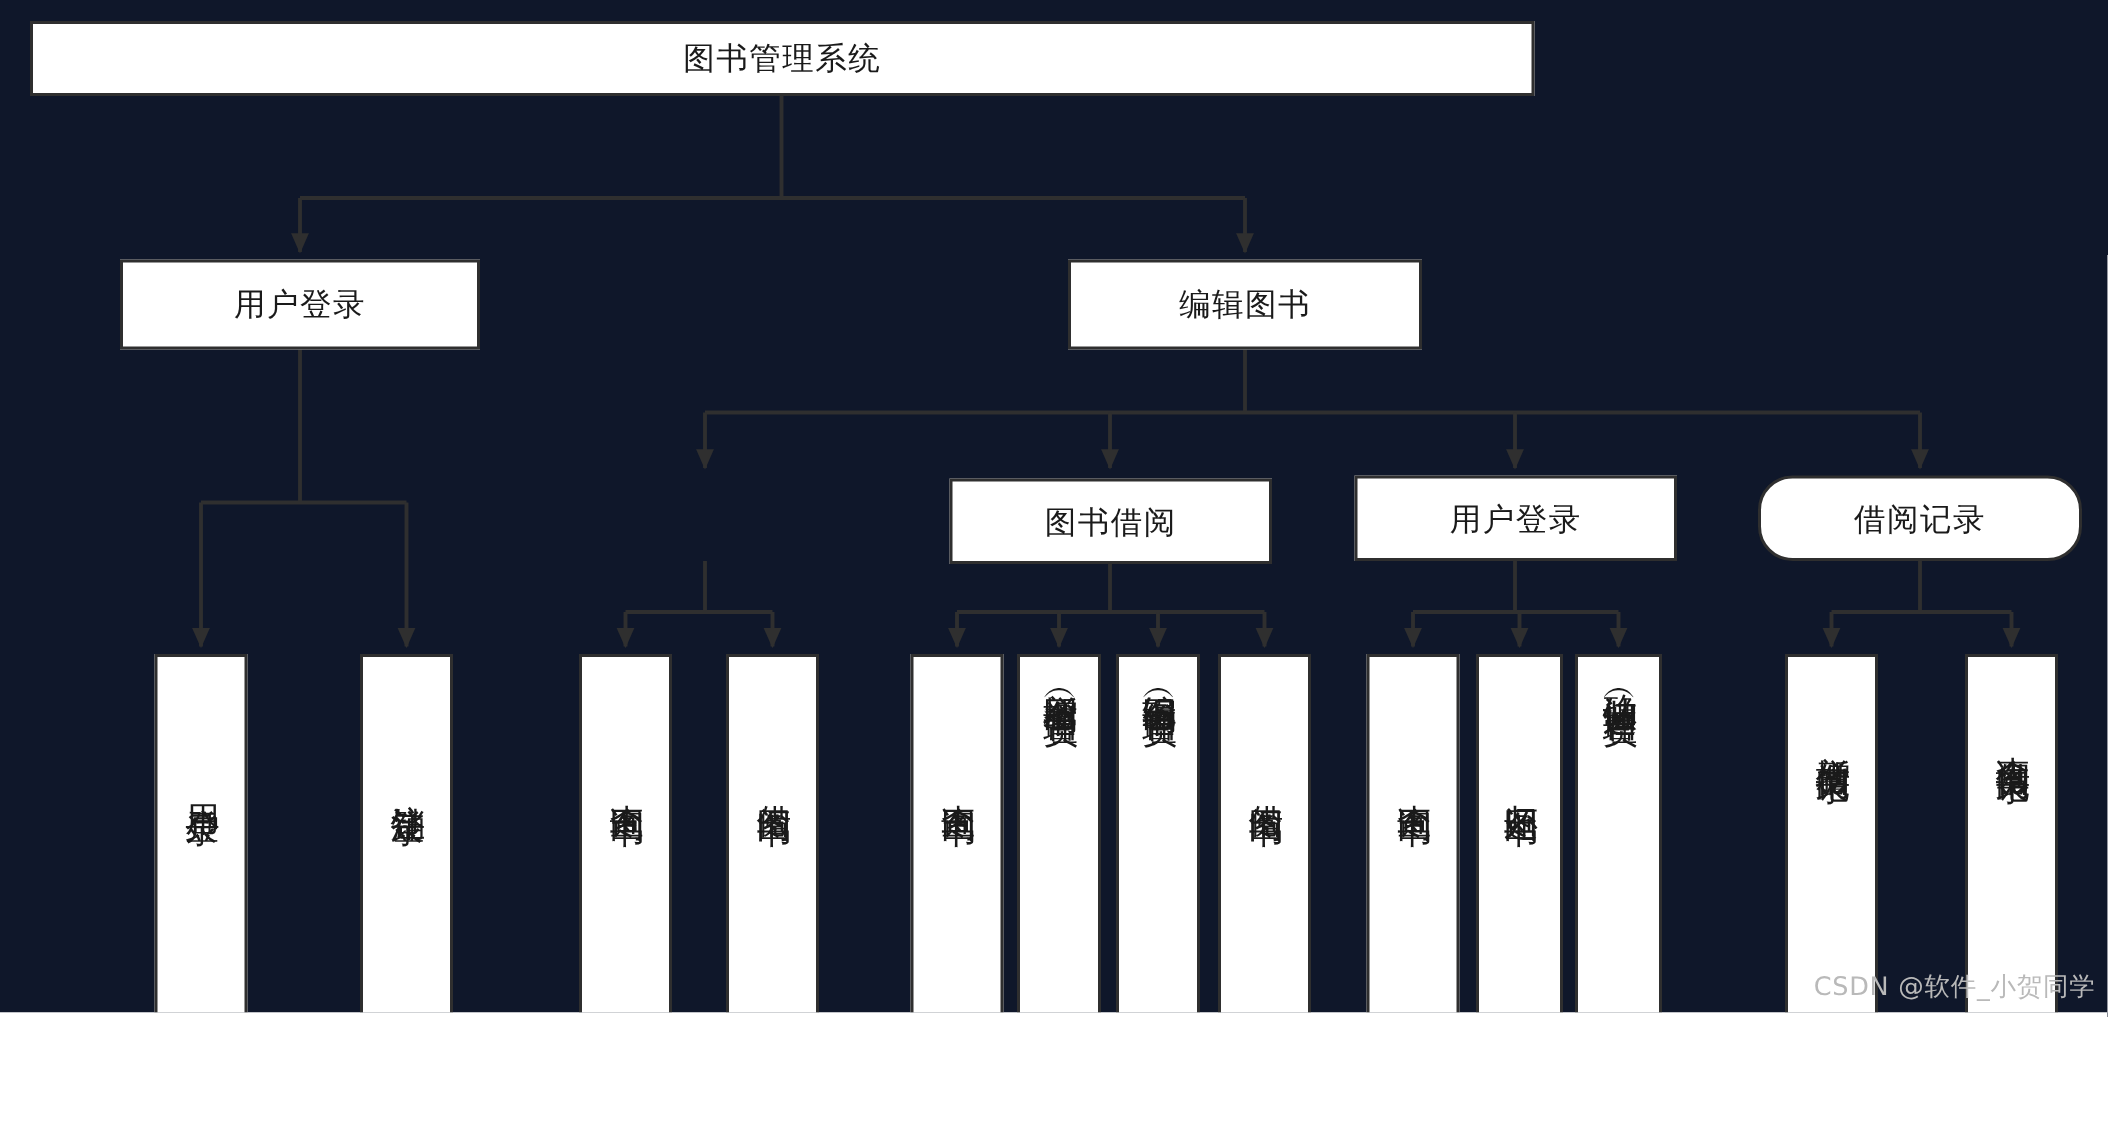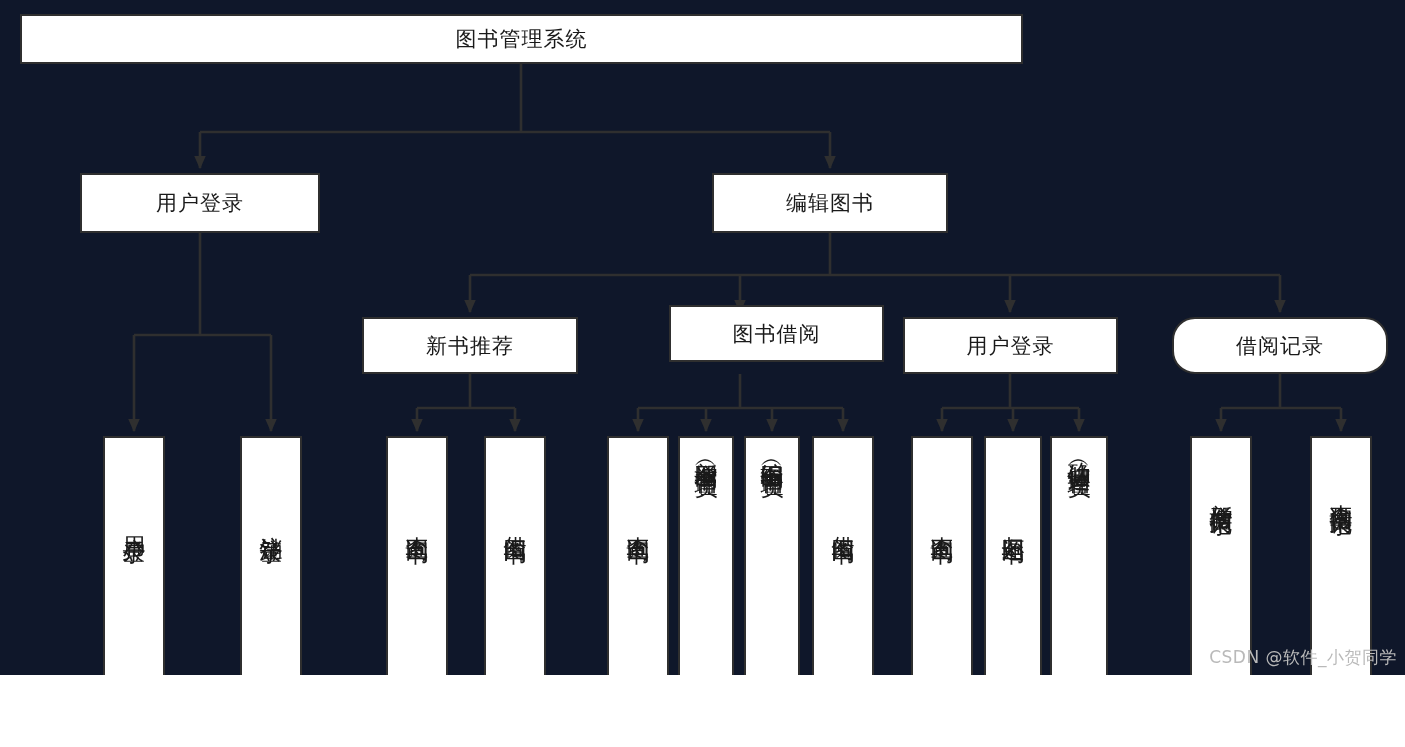--- a/index.html
+++ b/index.html
@@ -124,24 +124,21 @@
     <span class="htext">图书管理系统</span>
   </div>
 
   <div class="node h" style="left:80px;top:173px;width:240px;height:60px;">
     <span class="htext">用户登录</span>
   </div>
   <div class="node h" style="left:712px;top:173px;width:236px;height:60px;">
     <span class="htext">编辑图书</span>
   </div>
 
-  <div class="node h" style="left:362px;top:317px;width:216px;height:57px;">
-    <span class="htext">新书推荐</span>
-  </div>
-  <div class="node h" style="left:633px;top:305px;width:215px;height:57px;margin-left:36px;">
+  <div class="node h" style="left:633px;top:319px;width:215px;height:57px;">
     <span class="htext">图书借阅</span>
   </div>
   <div class="node h" style="left:903px;top:317px;width:215px;height:57px;">
     <span class="htext">用户登录</span>
   </div>
   <div class="node h" style="left:1172px;top:317px;width:216px;height:57px;border-radius:23px;">
     <span class="htext">借阅记录</span>
   </div>
 
   <div class="node v" style="left:103px;top:436px;width:62px;height:299px;padding-top:80px;">

